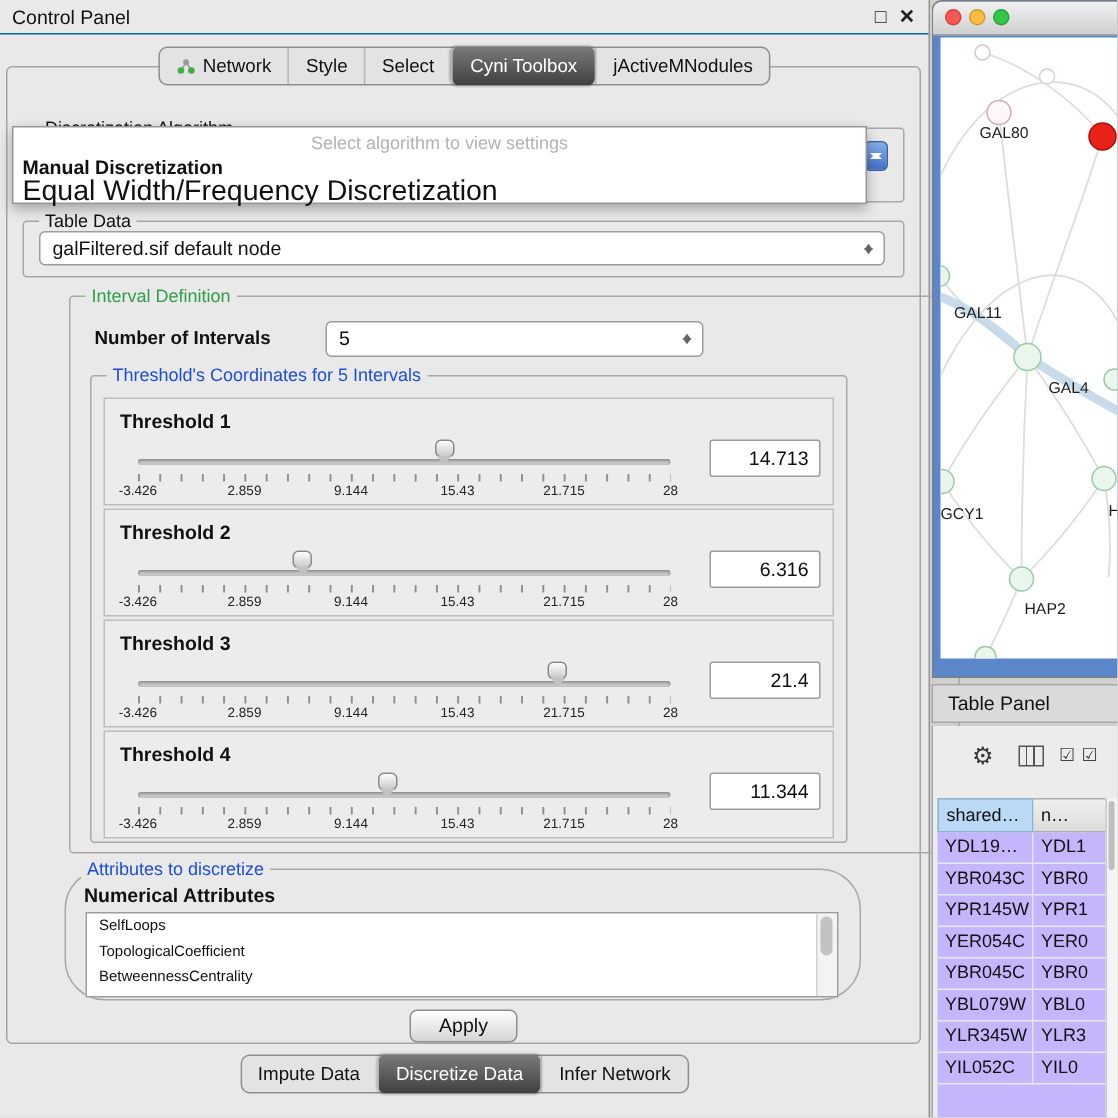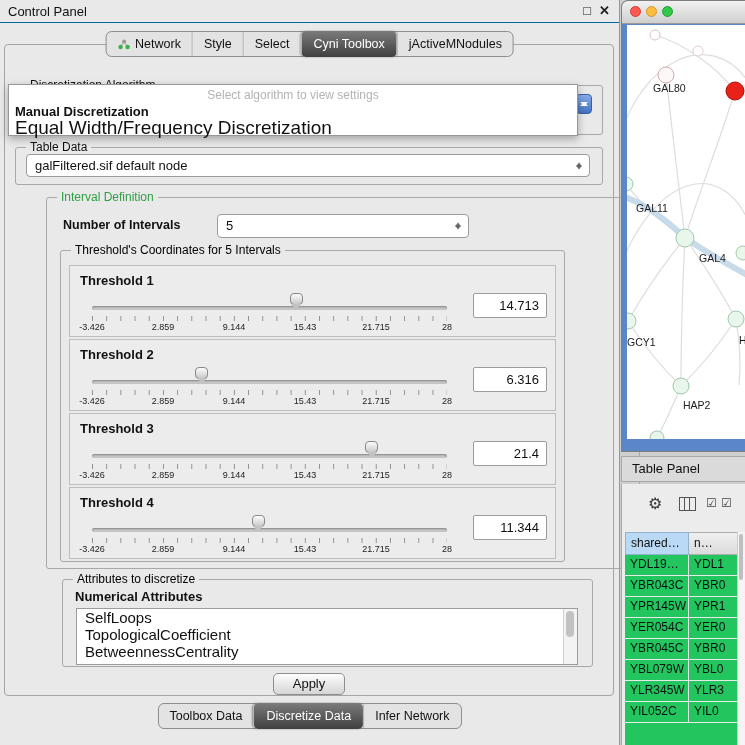--- a/index.html
+++ b/index.html
@@ -19,21 +19,21 @@
   .tabbar.bottom{top:703px;left:50%;transform:translateX(-50%)}
   .tab{display:flex;align-items:center;gap:5px;padding:0 11px;font-size:12.5px;height:24px;white-space:nowrap}
   .tab + .tab{border-left:1px solid #b5b5b5}
   .tab.selected{background:linear-gradient(#7b7b7b,#3f3f3f);color:#fff;border-radius:5px;height:26px;margin:-1px 0;padding:0 12px;box-shadow:0 0 2px rgba(0,0,0,.4)}
   .tab .ticon{display:inline-flex;align-items:center}
 
   
   .grp{position:absolute;border:1px solid #a8a8a8;border-radius:3px;box-sizing:border-box}
   .grp-title{position:absolute;top:-8px;left:10px;background:#e9e9e9;padding:0 4px;font-size:12px;white-space:nowrap}
   .grp-title.green{color:#2f9e44}
-  .grp-title.blue{color:#000000}
+  .grp-title.blue{color:#1d4ed8}
 
   
   .combo{position:absolute;background:#fff;border:1px solid #9c9c9c;border-radius:4px;box-sizing:border-box}
   .combo .ctxt{position:absolute;left:8px;top:0;bottom:0;font-size:13px;line-height:21px;white-space:nowrap}
   .stepper{position:absolute;right:5px;top:50%;transform:translateY(-50%);width:9px;height:15px}
   .stepper::before{content:"";position:absolute;left:1px;top:1px;border:3.5px solid transparent;border-bottom:4.5px solid #666}
   .stepper::after{content:"";position:absolute;left:1px;bottom:1px;border:3.5px solid transparent;border-top:4.5px solid #666}
   .blue-stepper{position:absolute;left:576px;top:94px;width:16px;height:20px;background:linear-gradient(#86aeea,#4271c3);border:1px solid #38609f;border-radius:4px;z-index:4;box-sizing:border-box}
   .blue-stepper::before{content:"";position:absolute;left:3px;top:3px;border:4px solid transparent;border-bottom:4px solid #fff}
   .blue-stepper::after{content:"";position:absolute;left:3px;bottom:3px;border:4px solid transparent;border-top:4px solid #fff}
@@ -53,21 +53,21 @@
   .th-thumb{position:absolute;top:27px;width:13px;height:12px;margin-left:-7px;background:linear-gradient(#fdfdfd,#c9c9c9);border:1px solid #898989;border-radius:4px;box-sizing:border-box}
   .th-thumb::after{content:"";position:absolute;left:50%;top:10px;transform:translateX(-50%);border:5px solid transparent;border-top:6px solid #c2c2c2}
   .th-ruler{position:absolute;left:0;right:0;top:50px;height:5px;background-image:linear-gradient(90deg,#8f8f8f 1px,transparent 1px);background-size:4% 100%}
   .th-ticks{position:absolute;left:0;right:0;top:56px;height:12px;font-size:9px;color:#222}
   .th-ticks span{position:absolute;transform:translateX(-50%);white-space:nowrap}
   .th-value{position:absolute;right:8px;top:27px;width:74px;height:25px;background:#fff;border:1px solid #9c9c9c;border-radius:2px;font-size:13px;line-height:23px;text-align:right;padding-right:7px;box-sizing:border-box}
 
   
   .attr-label{position:absolute;left:12px;top:9px;font-size:13px;font-weight:bold}
   .listbox{position:absolute;left:13px;top:28px;right:14px;height:57px;background:#fff;border:1px solid #9c9c9c;overflow:hidden;box-sizing:border-box}
-  .lb-item{font-size:15px;line-height:17px;padding-left:8px;white-space:nowrap}
+  .lb-item{font-size:10px;line-height:17px;padding-left:8px;white-space:nowrap}
   .lb-scroll{position:absolute;right:0;top:0;bottom:0;width:13px;background:#f3f3f3;border-left:1px solid #d2d2d2}
   .lb-thumb{position:absolute;left:2px;top:2px;width:8px;height:26px;background:#c2c2c2;border-radius:4px}
 
   .apply{position:absolute;left:50%;transform:translateX(-50%);top:628px;width:72px;height:22px;background:linear-gradient(#fefefe,#d5d5d5);border:1px solid #8f8f8f;border-radius:5px;font-size:13px;text-align:center;line-height:20px;box-sizing:border-box}
 
   
   .rs{position:absolute;left:621px;top:0;width:124px;height:745px}
   .net-window{position:absolute;left:0;top:0;width:124px;height:452px;background:#5b87c8;border:1px solid #7d7d7d;border-right:none;border-top-left-radius:7px;overflow:hidden;box-sizing:border-box}
   .mac-titlebar{position:absolute;left:0;top:0;right:0;height:22px;background:linear-gradient(#f1f1f1,#cfcfcf);border-bottom:1px solid #9a9a9a}
   .light{position:absolute;top:5px;width:11px;height:11px;border-radius:50%;box-sizing:border-box}
@@ -81,21 +81,21 @@
   .tp-area{position:absolute;left:0;top:484px;width:124px;bottom:0;background:#ececec;border-left:1px solid #a8a8a8;box-sizing:border-box}
   .tp-toolbar{position:absolute;left:0;top:10px;right:0;height:24px}
   .gear{position:absolute;left:26px;top:0;font-size:16px;color:#3a3a3a}
   .colicon{position:absolute;left:57px;top:3px;width:15px;height:12px;border:1px solid #555;background:linear-gradient(90deg,transparent 0 4px,#555 4px 5px,transparent 5px 9px,#555 9px 10px,transparent 10px)}
   .chk{position:absolute;top:2px;font-size:12px;color:#444}
   .chk.c1{left:84px}.chk.c2{left:99px}
   .tp-grid-head{position:absolute;left:3px;top:48px;right:7px;height:23px;display:flex}
   .hcell{box-sizing:border-box;border:1px solid #adadad;font-size:12px;line-height:21px;padding-left:5px;overflow:hidden;white-space:nowrap}
   .hcell.c0{width:64px;background:#b9d9f4;border-color:#8fb3cf}
   .hcell.c1{flex:1;background:linear-gradient(#efefef,#dcdcdc);border-left:none}
-  .tp-rows{position:absolute;left:3px;top:71px;right:7px;bottom:0;background:#22c55e;overflow:hidden}
+  .tp-rows{position:absolute;left:3px;top:71px;right:7px;bottom:0;background:#c4b5fd;overflow:hidden}
   .trow{display:flex;height:20px;border-bottom:1px solid #e9e9e9}
   .tcell{box-sizing:border-box;font-size:12px;line-height:19px;overflow:hidden;white-space:nowrap}
   .tcell.c0{width:64px;padding-left:5px;border-right:1px solid #e4e4e4}
   .tcell.c1{flex:1;padding-left:5px}
   .tp-scroll{position:absolute;right:0;top:48px;bottom:0;width:7px;background:#f4f4f4;border-left:1px solid #cccccc}
   .tp-thumb{position:absolute;left:1px;top:2px;width:4px;height:46px;background:#bfbfbf;border-radius:2px}
 </style>
 </head>
 <body>
 
@@ -200,21 +200,21 @@
                   <span style="left: 80%;">21.715</span>
                   <span style="left: 100%;">28</span>
                 </div>
     </div>
     <div class="th-value">11.344</div>
   </div>
 </div>
       </div>
     </div>
 
-    <div class="grp" style="left:57px;top:534px;width:531px;height:88px;">
+    <div class="grp" style="left:38px;top:534px;width:531px;height:88px;border-radius:27px;">
       <span class="grp-title blue">Attributes to discretize</span>
       <span class="attr-label">Numerical Attributes</span>
       <div class="listbox" id="attr-listbox">
         <div class="lb-item">SelfLoops</div>
           <div class="lb-item">TopologicalCoefficient</div>
           <div class="lb-item">BetweennessCentrality</div>
           <div class="lb-scroll">
             <div class="lb-thumb"></div>
           </div>
       </div>
@@ -251,21 +251,21 @@
       </div>
       <div class="tab selected">
         <span>Cyni Toolbox</span>
       </div>
       <div class="tab">
         <span>jActiveMNodules</span>
       </div>
     </div>
   <div class="tabbar bottom" id="bottom-tabbar">
       <div class="tab">
-        <span>Toolbox Data</span>
+        <span>Impute Data</span>
       </div>
       <div class="tab selected">
         <span>Discretize Data</span>
       </div>
       <div class="tab">
         <span>Infer Network</span>
       </div>
     </div>
 </div>
 

